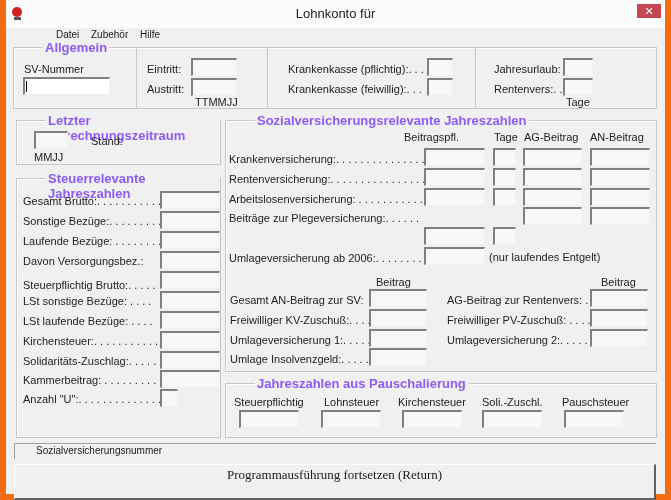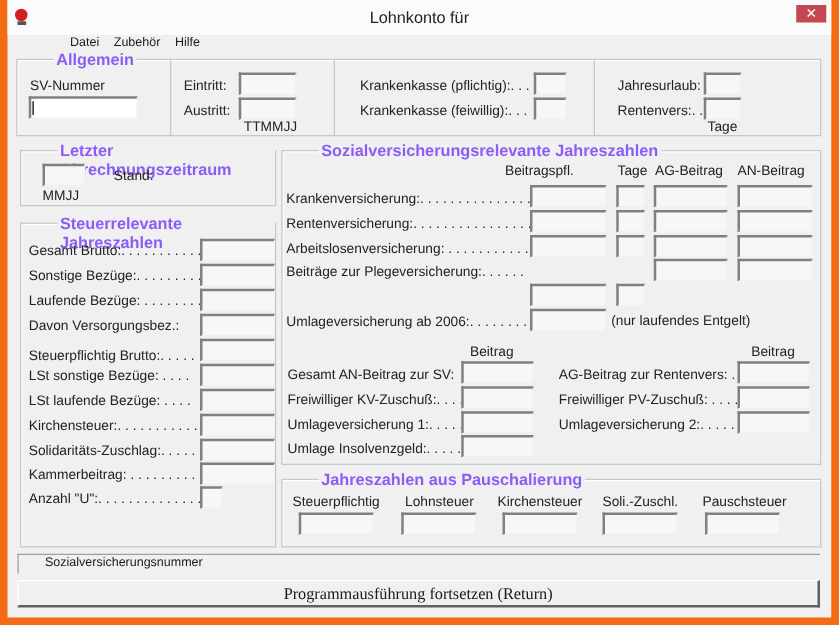--- a/index.html
+++ b/index.html
@@ -14,21 +14,21 @@
     .menubar { position: absolute; left: 0; top: 28px; height: 14px; width: 659px; margin-left: 44px; }
     .menu-item { position: absolute; top: 1px; font-size: 10px; }
     .fieldset { position: absolute; border: 1px solid #c8c8c8; box-shadow: inset 1px 1px 0 #fff; }
     .legend { position: absolute; top: -8px; left: 6px; background: #f0f0f0; padding: 0 2px; font-weight: bold; font-size: 13px; color: #8b5cf6; margin-left: 23px; }
     .vsep { position: absolute; top: 0; bottom: 0; width: 1px; background: #c8c8c8; }
     .lbl { position: absolute; font-size: 11px; white-space: nowrap; color: #222; }
     .field { position: absolute; background: #f7f7f7; border-top: 2px solid #808080; border-left: 2px solid #808080; border-right: 1px solid #f0f0f0; border-bottom: 1px solid #f0f0f0; height: 18px; }
     .sv-field { background: #fff; }
     .caret { position: absolute; left: 1px; top: 2px; width: 1px; height: 11px; background: #000; }
     .statusbar { position: absolute; left: 14px; top: 443px; width: 642px; height: 16px; background: #f0f0f0; border-top: 1px solid #a0a0a0; border-left: 1px solid #a0a0a0; font-size: 10px; padding-left: 21px; line-height: 14px; }
-    .continue-btn { position: absolute; left: 14px; top: 464px; width: 642px; height: 22px; background: #f0f0f0; border-top: 1px solid #fff; border-left: 1px solid #fff; border-right: 2px solid #606060; border-bottom: 2px solid #606060; font-family: "Liberation Serif", serif; font-size: 13px; text-align: center; line-height: 19px; }
+    .continue-btn { position: absolute; left: 14px; top: 464px; width: 642px; height: 36px; background: #f0f0f0; border-top: 1px solid #fff; border-left: 1px solid #fff; border-right: 2px solid #606060; border-bottom: 2px solid #606060; font-family: "Liberation Serif", serif; font-size: 13px; text-align: center; line-height: 19px; }
   </style>
 </head>
 <body>
 
 <div class="window">
   <div class="titlebar">
     <div class="app-icon"></div>
     <div class="title">Lohnkonto für</div>
     <div class="close-btn">✕</div>
   </div>

